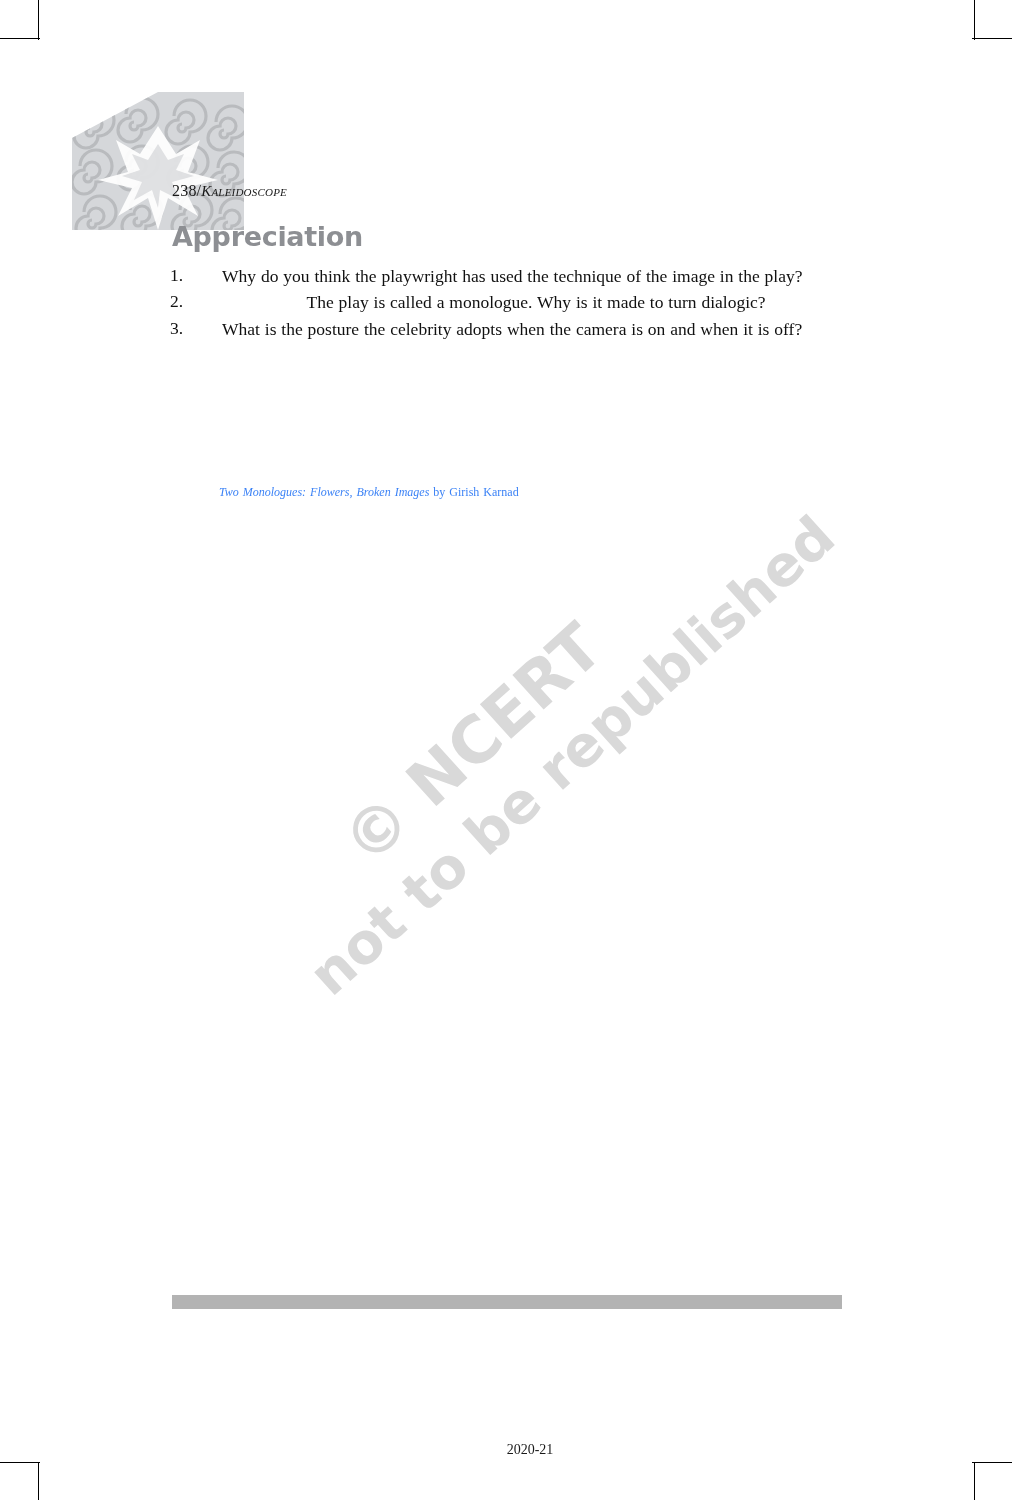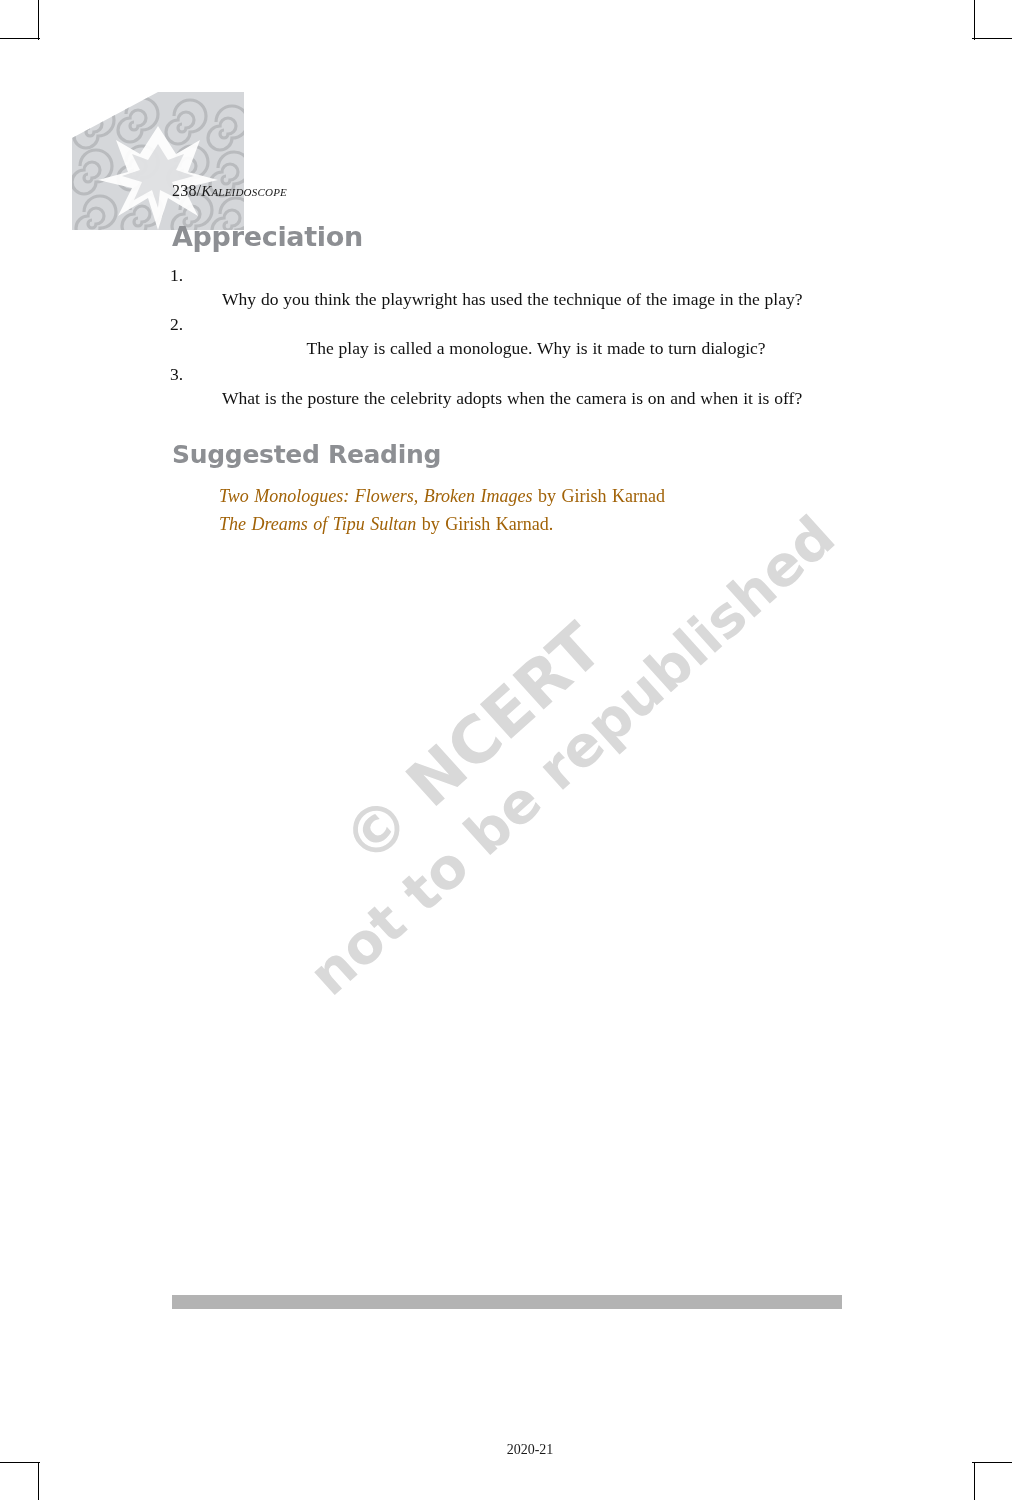--- a/index.html
+++ b/index.html
@@ -87,35 +87,34 @@
     font-size: 17.5px;
     color: #111;
   }
   .qtext {
     flex: 1;
     font-size: 17.5px;
     line-height: 1.33;
     color: #111;
     text-align: justify;
     word-spacing: 0.5px;
-    margin-top: 23px;
   }
   .qtext.nojust { text-align: center; }
 
   
   .readlist {
     position: absolute;
     left: 219px;
     top: 483px;
     width: 640px;
   }
   .readitem {
-    font-size: 18px;
+    font-size: 12px;
     line-height: 1.55;
-    color: #a16207;
+    color: #3b82f6;
     word-spacing: 1px;
   }
   .readitem i { font-style: italic; }
 
   
   .watermark {
     position: absolute;
     left: 300px;
     top: 545px;
     width: 470px;
@@ -225,29 +224,25 @@
     <div class="qitem">
       <div class="qnum">2.</div>
       <div class="qtext nojust">The play is called a monologue. Why is it made to turn dialogic?</div>
     </div>
     <div class="qitem">
       <div class="qnum">3.</div>
       <div class="qtext">What is the posture the celebrity adopts when the camera is on and when it is off?</div>
     </div>
   </div>
 
-  <div class="h-section" id="h-suggested">Suggested Reading</div>
 
   <div class="readlist">
     <div class="readitem">
       <i>Two Monologues: Flowers, Broken Images</i><span> by Girish Karnad</span>
     </div>
-    <div class="readitem">
-      <i>The Dreams of Tipu Sultan</i><span> by Girish Karnad.</span>
-    </div>
   </div>
 
   <div class="watermark">
     <div class="wm-line wm1">© NCERT</div>
     <div class="wm-line wm2">not to be republished</div>
   </div>
 
   <div class="footer-rule"></div>
   <div class="footer-year">2020-21</div>
 

